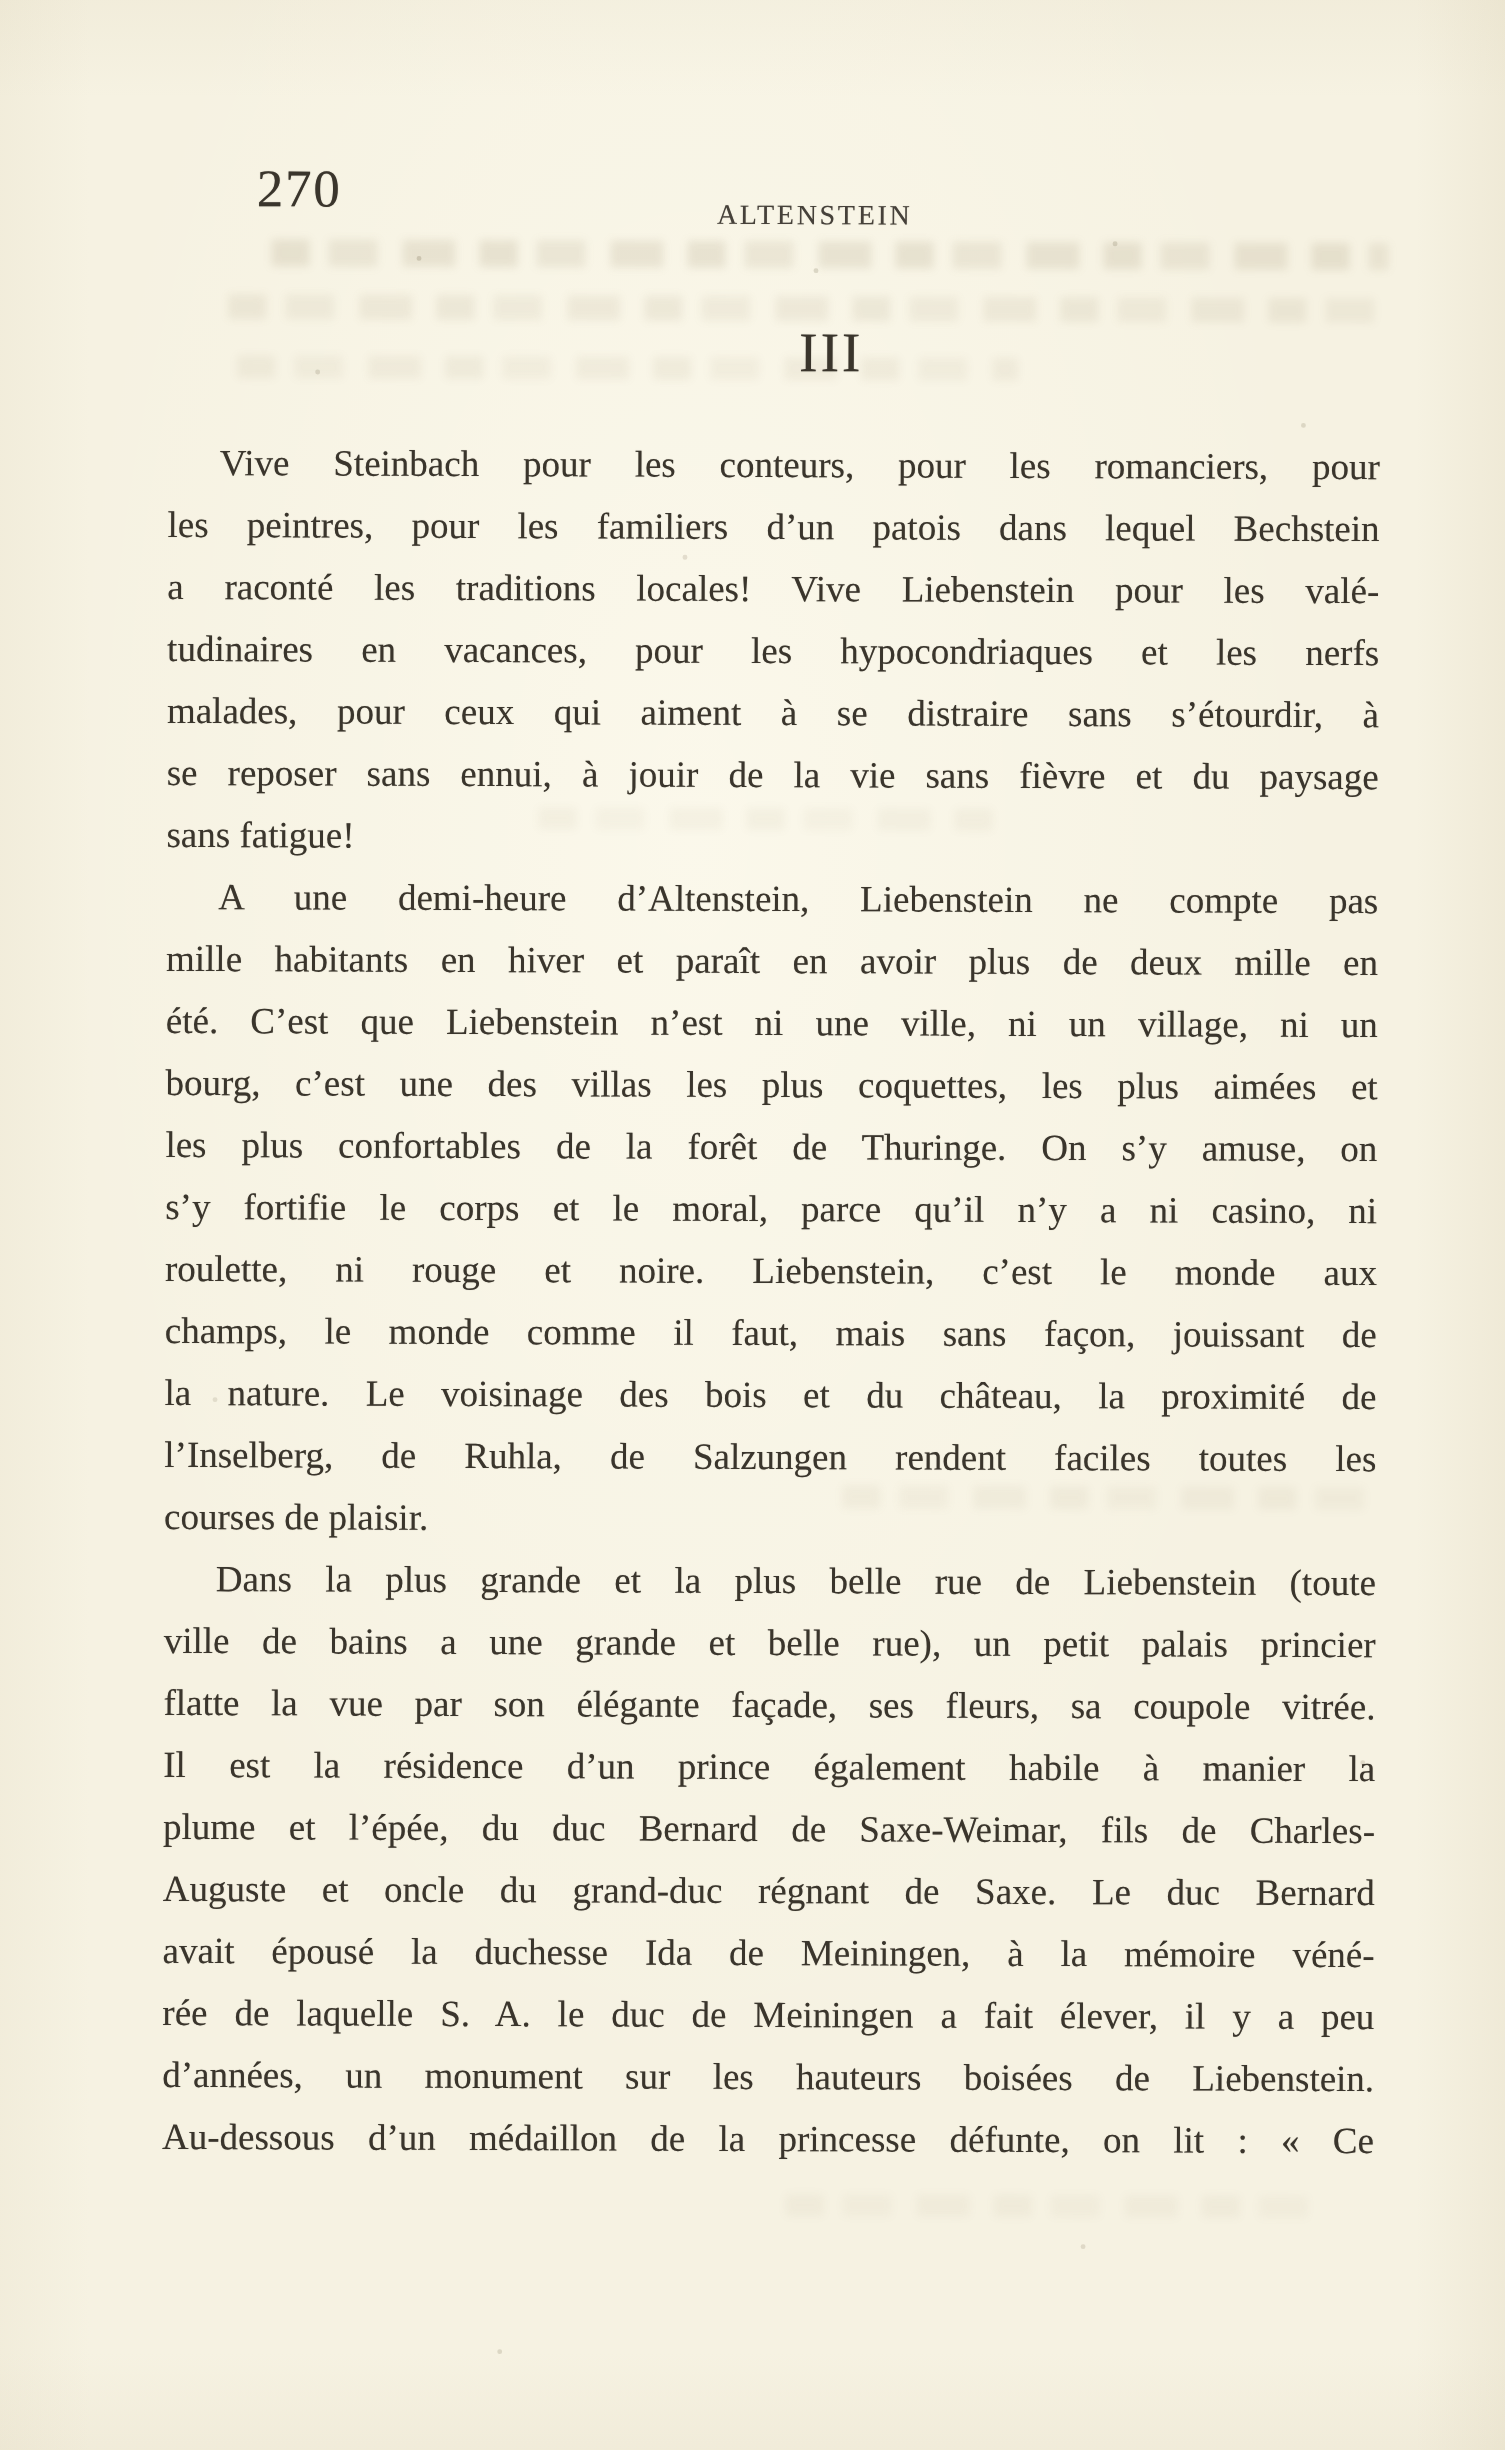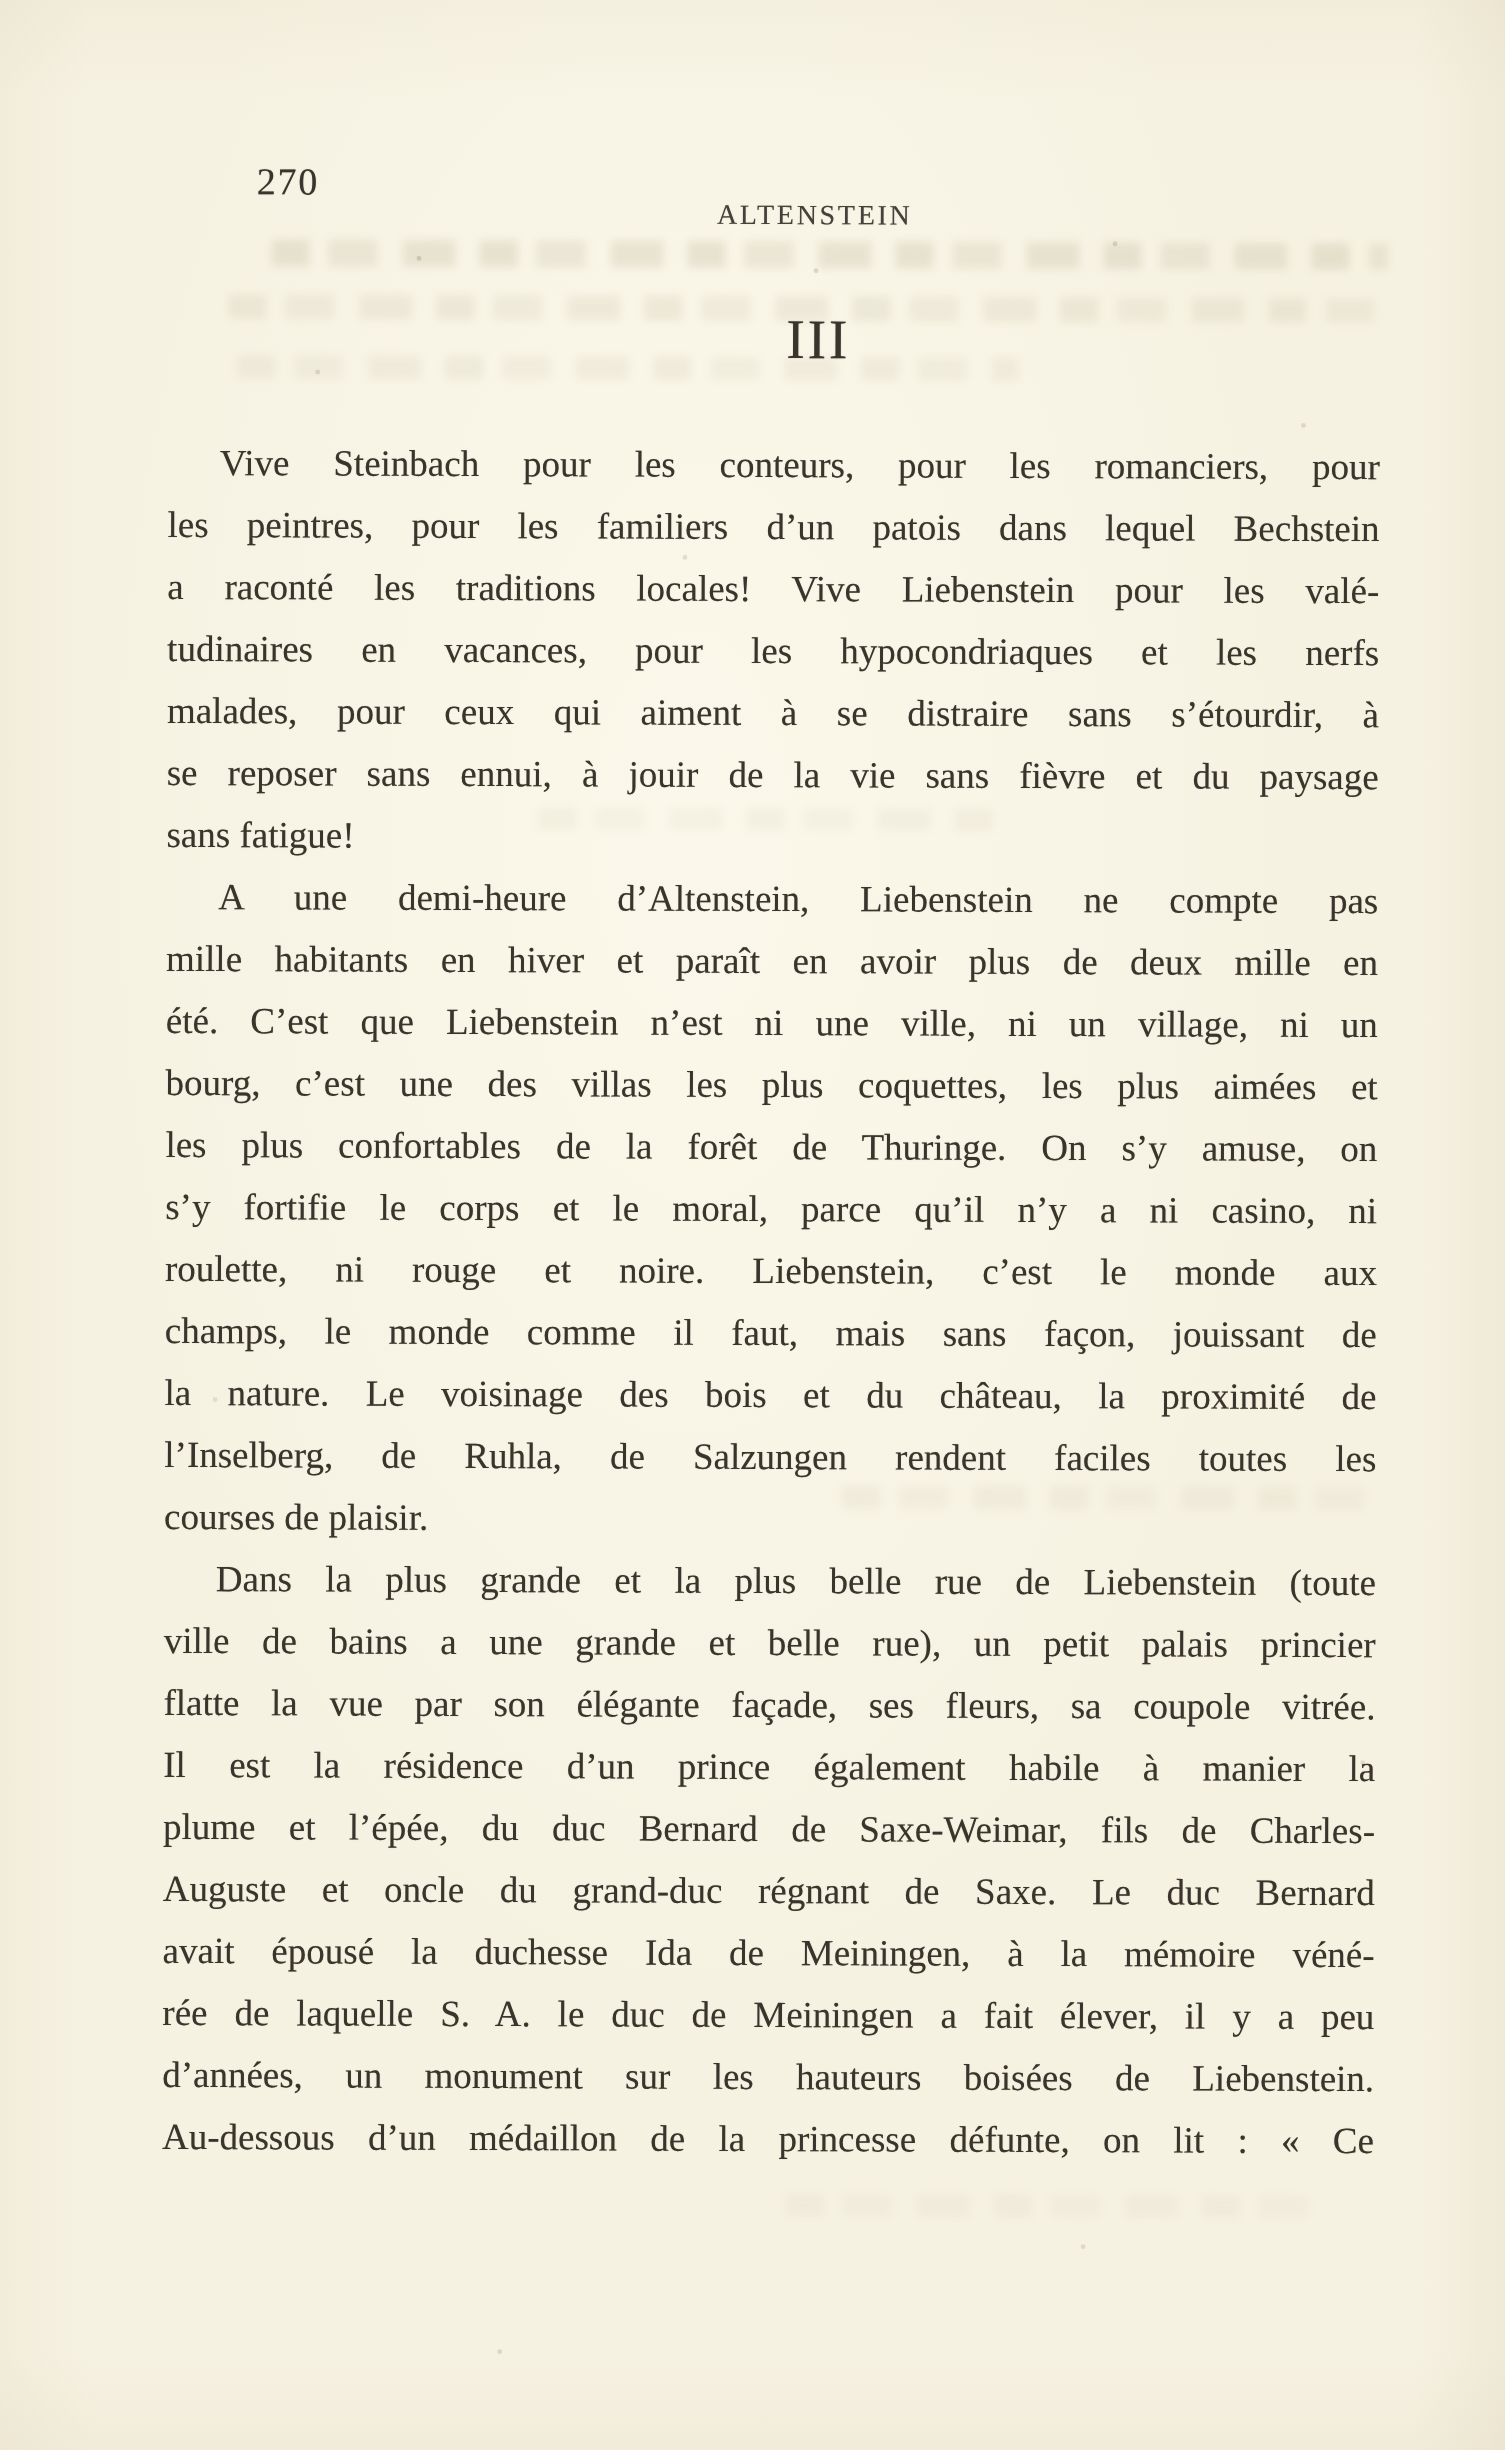--- a/index.html
+++ b/index.html
@@ -13,33 +13,33 @@
     background:
       radial-gradient(ellipse at 46% 34%, rgba(255,253,242,.55) 0%, rgba(255,253,242,0) 55%),
       linear-gradient(90deg, rgba(203,190,156,.10) 0%, rgba(203,190,156,0) 6%, rgba(203,190,156,0) 94%, rgba(203,190,156,.16) 100%),
       linear-gradient(180deg, rgba(203,190,156,.10) 0%, rgba(203,190,156,0) 4%, rgba(203,190,156,0) 96%, rgba(203,190,156,.12) 100%),
       var(--paper,#f6f2e2);
     color:var(--ink,#3a352c);
   }
   .skew{position:absolute;inset:0;transform:rotate(0.2deg);transform-origin:50% 40%;}
   .page-number{
     position:absolute;left:254px;top:164px;
-    font-size:38px;line-height:1;letter-spacing:1.8px;
+    font-size:53px;line-height:1;letter-spacing:1.8px;
     color:var(--ink,#3a352c);
     text-shadow:0 0 0.9px rgba(58,53,44,.55);
   }
   .running-title{
     position:absolute;left:812px;top:201px;transform:translateX(-50%);
     font-size:28px;line-height:1;letter-spacing:2.7px;
     color:#46413a;
     text-shadow:0 0 0.7px rgba(70,64,52,.5);
   }
   .section-heading{
     position:absolute;left:816px;top:311px;transform:translateX(-50%);
-    margin:0;font-weight:normal;
+    margin:13px;font-weight:normal;
     font-size:56px;line-height:1;letter-spacing:2.7px;
     color:var(--ink,#3a352c);
     text-shadow:0 0 0.9px rgba(58,53,44,.5);
   }
   .text-block{
     position:absolute;left:166px;top:434px;width:1212px;
     font-size:37px;line-height:62px;
     color:var(--ink,#3a352c);
     text-shadow:0 0 0.8px rgba(58,53,44,.45);
   }

